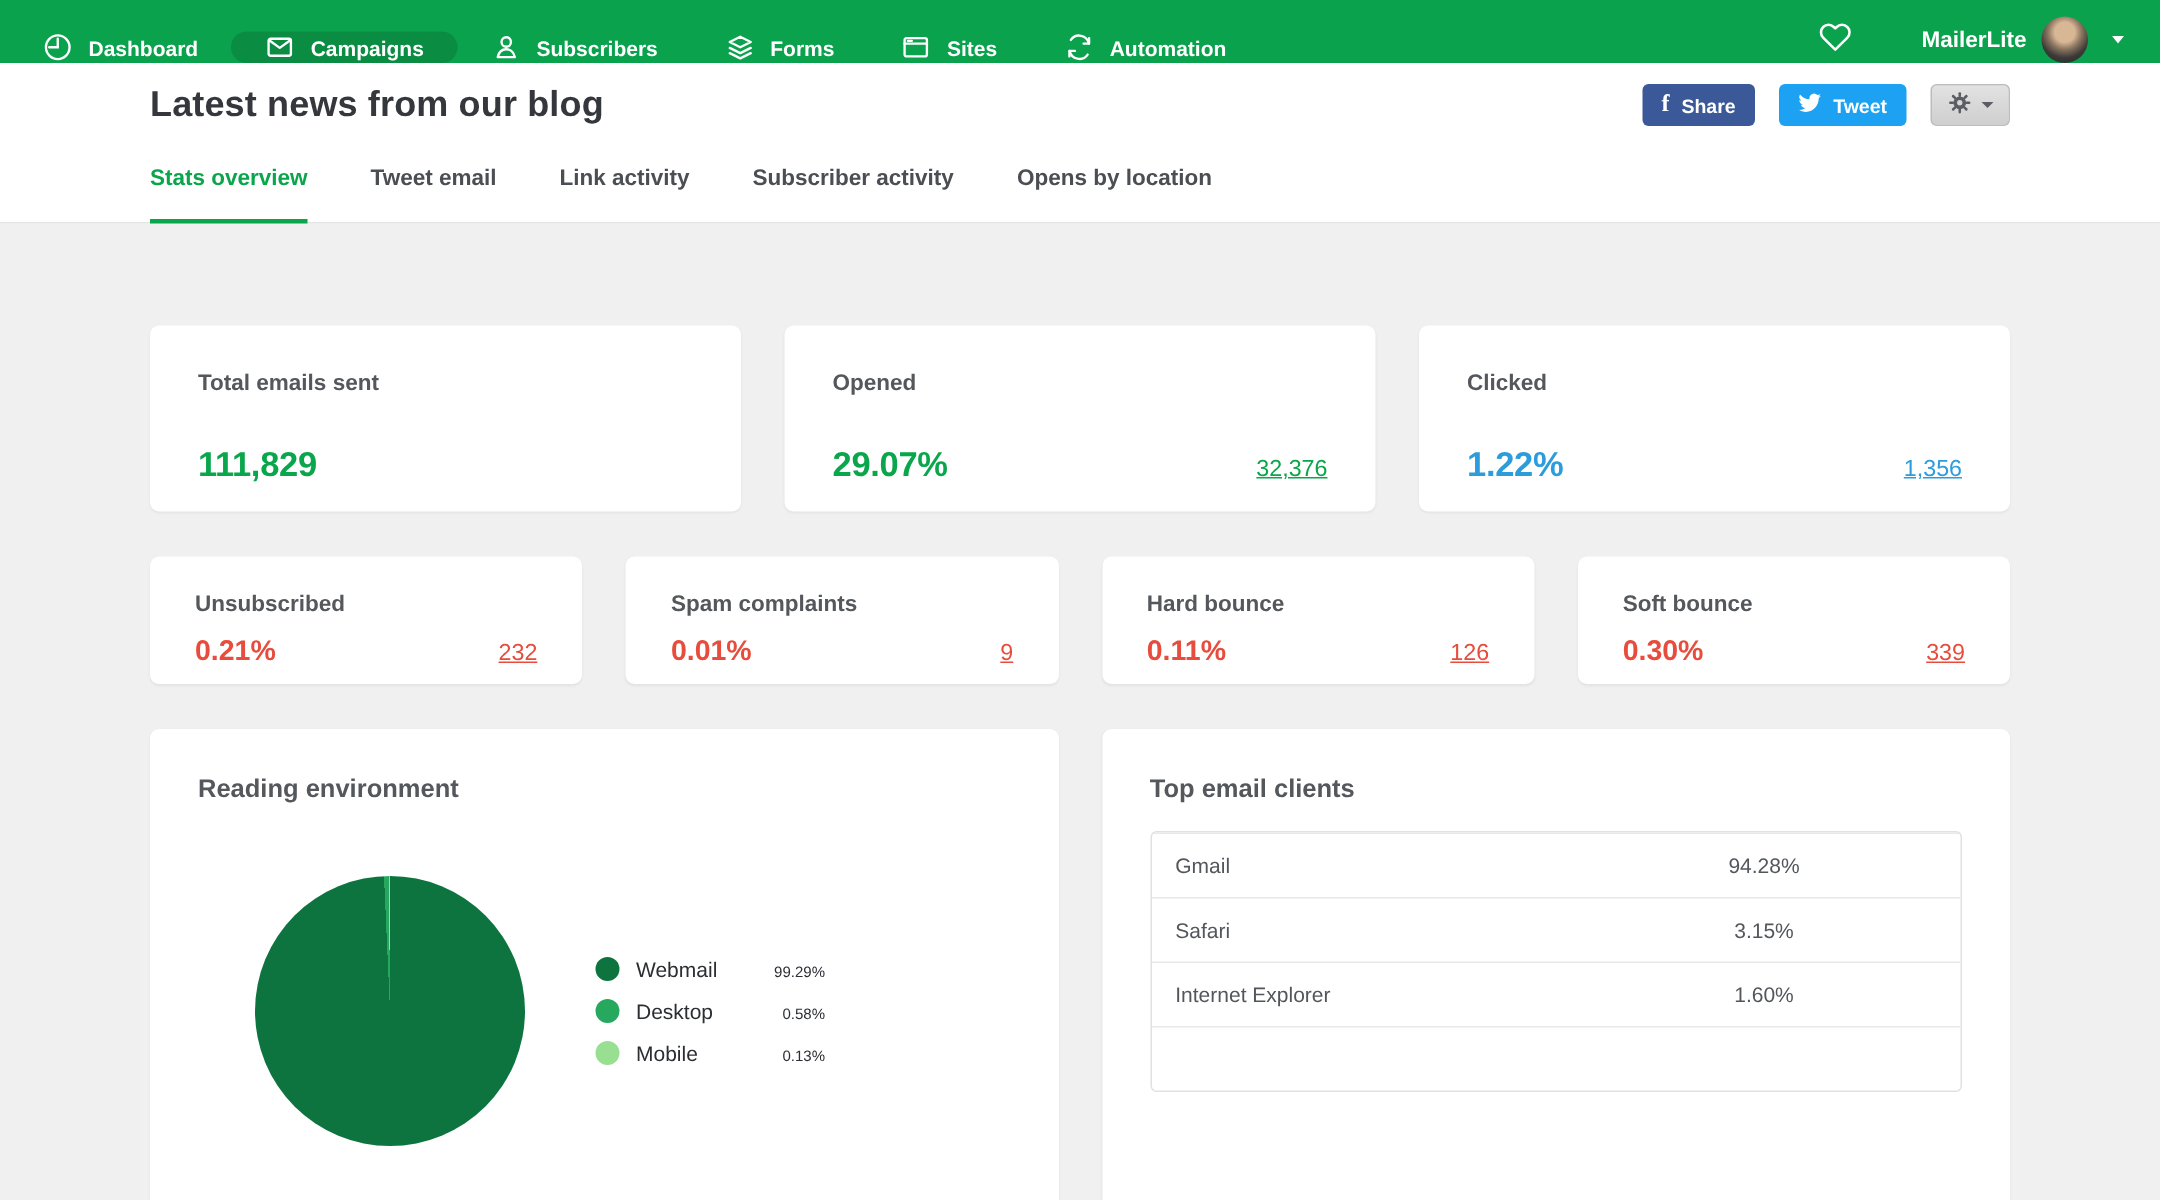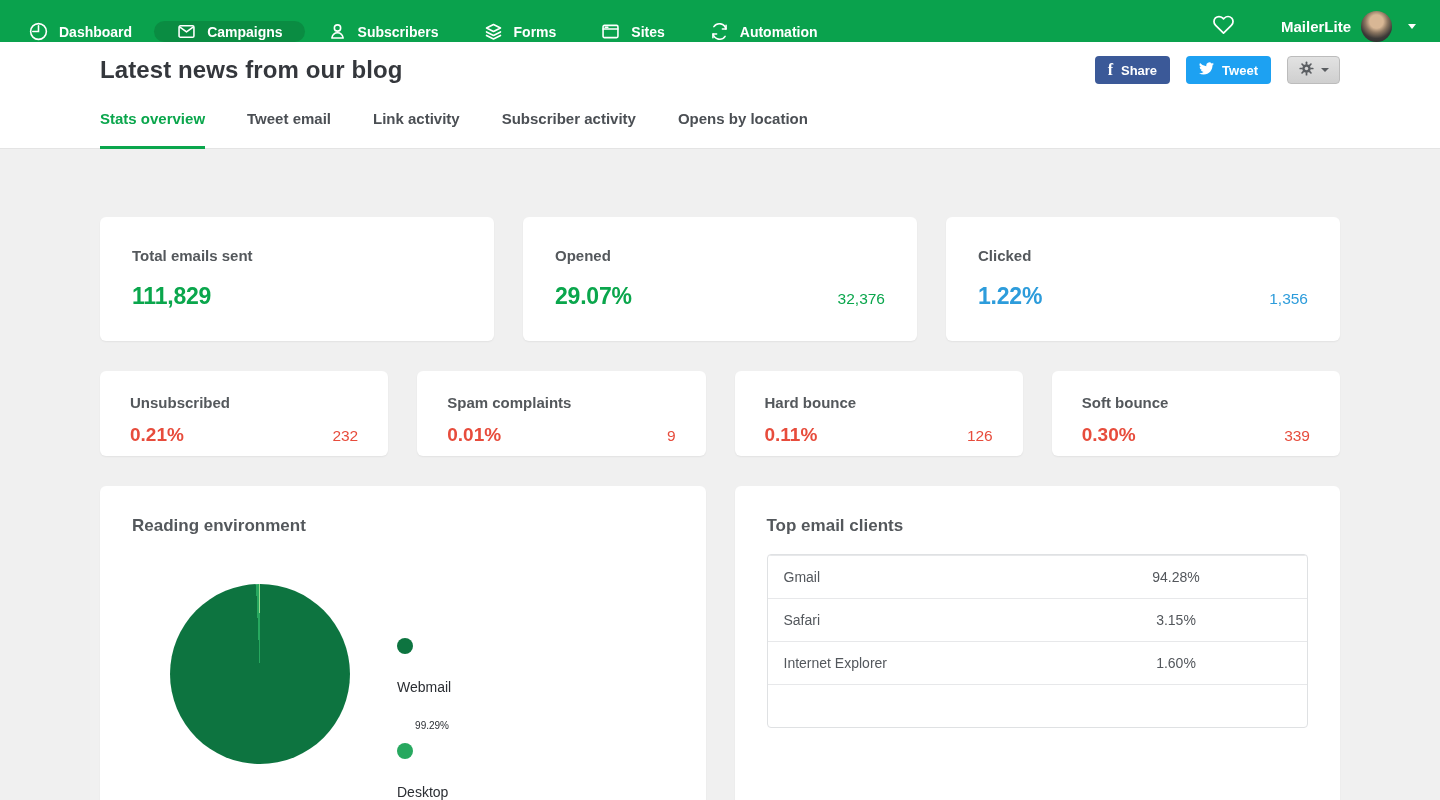--- a/index.html
+++ b/index.html
@@ -45,35 +45,35 @@
   
   .content{padding:36px 100px 0;}
   .sent-line{font-size:15.5px;color:#3f4348;}
   .sent-line b{color:#1f2327;font-weight:700;}
 
   .cards-row{display:flex;gap:29px;margin-top:32px;}
   .card{background:#fff;border-radius:6px;box-shadow:0 1px 2px rgba(0,0,0,.06);flex:1;}
   .card-lg{height:124px;padding:30px 32px;}
   .card-sm{height:85px;padding:23px 30px;}
   .card-label{font-size:15px;font-weight:700;color:var(--card-label);}
-  .val-row{display:flex;align-items:baseline;justify-content:space-between;margin-top:19px;}
+  .val-row{display:flex;align-items:baseline;justify-content:space-between;margin-top:32px;}
   .val-lg{font-size:23px;font-weight:700;letter-spacing:-.2px;}
   .val-sm{font-size:19px;font-weight:700;}
-  .count{font-size:15.5px;font-weight:400;}
+  .count{font-size:15.5px;font-weight:400;text-decoration:underline;}
   .green{color:var(--green);} .blue{color:var(--blue);} .red{color:var(--red);}
   .val-row-sm{margin-top:13px;}
 
   .bottom-row{display:flex;gap:29px;margin-top:30px;}
   .card-bottom{height:420px;padding:30px 32px;}
   .card-title{font-size:17px;font-weight:700;color:var(--card-label);}
 
   .pie-wrap{display:flex;margin-top:48px;}
   .pie{width:180px;height:180px;border-radius:50%;margin-left:38px;background:#0d7440;flex:none;}
   .legend{margin-left:47px;margin-top:54px;display:flex;flex-direction:column;gap:12px;}
-  .legend-row{display:flex;align-items:flex-start;gap:25px;flex-direction:column;}
+  .legend-row{display:flex;align-items:flex-end;gap:11px;}
   .legend-dot{width:16px;height:16px;border-radius:50%;flex:none;}
   .legend-label{font-size:14px;color:#2b2e33;width:63px;}
   .legend-val{font-size:10px;color:#2b2e33;width:52px;text-align:right;}
 
   .clients-table{margin-top:18px;border:1px solid var(--tbl-border);border-radius:4px;background:#fff;overflow:hidden;}
   .t-row{display:flex;align-items:center;height:43px;padding:0 16px;border-top:1px solid #e7e8ea;font-size:14px;color:#53575c;}
   .t-head{border-top:none;height:40px;font-weight:700;color:#3c3f44;font-size:14px;}
   .t-c1{flex:1;}
   .t-c2{width:230px;text-align:center;}
 </style>

